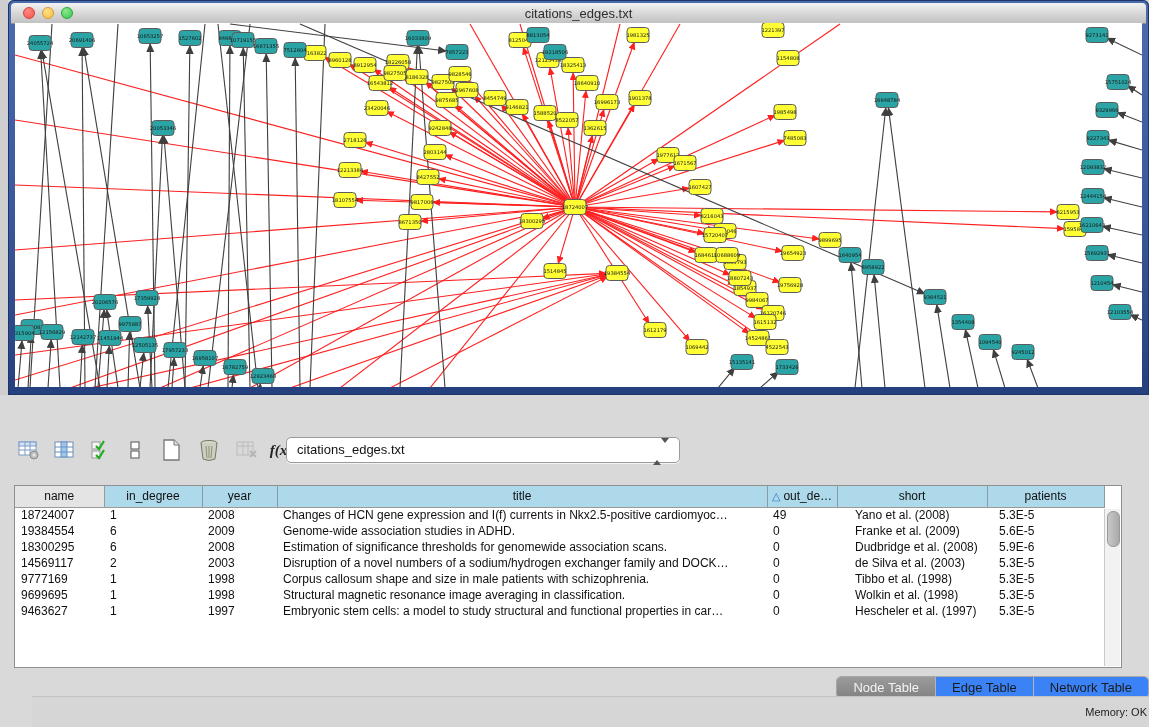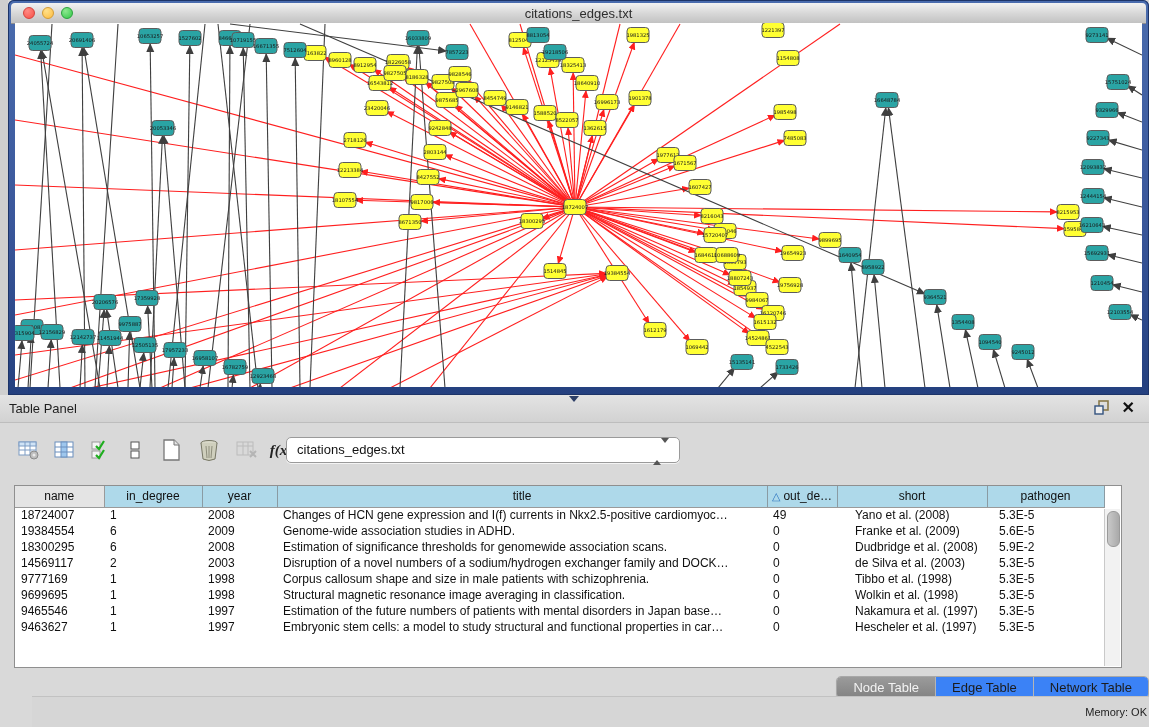--- a/index.html
+++ b/index.html
@@ -691,31 +691,20 @@
           <g>
             <rect x="1086" y="27.5" width="22" height="15" rx="3.5" fill="#2aa4a4" stroke="#5c5c5c" stroke-width="1"></rect>
             <text x="1097" y="36.8" text-anchor="middle" font-size="5.2" font-family="&quot;DejaVu Sans&quot;,sans-serif" fill="#1a1a1a">9273141</text>
           </g>
         </g>
     </svg>
   </div>
 </div>
 
 <div id="table-panel">
-  <div id="panel-titlebar">
-    <div id="splitter-arrow"></div>
-    <span id="panel-title">Table Panel</span>
-    <span id="panel-float-btn">
-      <svg width="18" height="16" viewBox="0 0 18 16">
-        <rect x="6" y="1" width="9" height="9" fill="none" stroke="#8a7a4a" stroke-width="1.6"></rect>
-        <rect x="2" y="6" width="8" height="8" fill="#efefef" stroke="#34537f" stroke-width="1.4"></rect>
-      </svg>
-    </span>
-    <span id="panel-close-btn">✕</span>
-  </div>
 
   <div id="toolbar">
     <span class="tbtn" style="left:0">
       <svg width="22" height="20" viewBox="0 0 22 20">
           <rect x="1" y="2" width="17" height="13" fill="#fff" stroke="#7d9cc4"></rect>
           <rect x="1" y="2" width="17" height="4" fill="#cfe3f6" stroke="#7d9cc4"></rect>
           <line x1="7" y1="2" x2="7" y2="15" stroke="#7d9cc4"></line>
           <line x1="12" y1="2" x2="12" y2="15" stroke="#7d9cc4"></line>
           <line x1="1" y1="10" x2="18" y2="10" stroke="#7d9cc4"></line>
           <circle cx="16" cy="15" r="4" fill="#bdbdbd" stroke="#8b8b8b"></circle>
@@ -787,21 +776,21 @@
           <col style="width:117px">
       </colgroup>
       <thead>
           <tr id="grid-head">
             <th class="first">name</th>
             <th>in_degree</th>
             <th>year</th>
             <th>title</th>
             <th><span class="sort-tri">△</span>out_de…</th>
             <th>short</th>
-            <th>pathogen</th>
+            <th>patients</th>
           </tr>
         </thead>
       <tbody id="grid-body">
           <tr>
             <td class="c-name">18724007</td>
             <td class="c-indeg">1</td>
             <td class="c-year">2008</td>
             <td class="c-title">Changes of HCN gene expression and I(f) currents in Nkx2.5-positive cardiomyoc…</td>
             <td class="c-out">49</td>
             <td class="c-short">Yano et al. (2008)</td>
@@ -816,21 +805,21 @@
             <td class="c-short">Franke et al. (2009)</td>
             <td class="c-page">5.6E-5</td>
           </tr>
           <tr>
             <td class="c-name">18300295</td>
             <td class="c-indeg">6</td>
             <td class="c-year">2008</td>
             <td class="c-title">Estimation of significance thresholds for genomewide association scans.</td>
             <td class="c-out">0</td>
             <td class="c-short">Dudbridge et al. (2008)</td>
-            <td class="c-page">5.9E-2</td>
+            <td class="c-page">5.9E-6</td>
           </tr>
           <tr>
             <td class="c-name">14569117</td>
             <td class="c-indeg">2</td>
             <td class="c-year">2003</td>
             <td class="c-title">Disruption of a novel numbers of a sodium/hydrogen exchanger family and DOCK…</td>
             <td class="c-out">0</td>
             <td class="c-short">de Silva et al. (2003)</td>
             <td class="c-page">5.3E-5</td>
           </tr>
@@ -843,29 +832,20 @@
             <td class="c-short">Tibbo et al. (1998)</td>
             <td class="c-page">5.3E-5</td>
           </tr>
           <tr>
             <td class="c-name">9699695</td>
             <td class="c-indeg">1</td>
             <td class="c-year">1998</td>
             <td class="c-title">Structural magnetic resonance image averaging in classification.</td>
             <td class="c-out">0</td>
             <td class="c-short">Wolkin et al. (1998)</td>
-            <td class="c-page">5.3E-5</td>
-          </tr>
-          <tr>
-            <td class="c-name">9465546</td>
-            <td class="c-indeg">1</td>
-            <td class="c-year">1997</td>
-            <td class="c-title">Estimation of the future numbers of patients with mental disorders in Japan base…</td>
-            <td class="c-out">0</td>
-            <td class="c-short">Nakamura et al. (1997)</td>
             <td class="c-page">5.3E-5</td>
           </tr>
           <tr>
             <td class="c-name">9463627</td>
             <td class="c-indeg">1</td>
             <td class="c-year">1997</td>
             <td class="c-title">Embryonic stem cells: a model to study structural and functional properties in car…</td>
             <td class="c-out">0</td>
             <td class="c-short">Hescheler et al. (1997)</td>
             <td class="c-page">5.3E-5</td>

